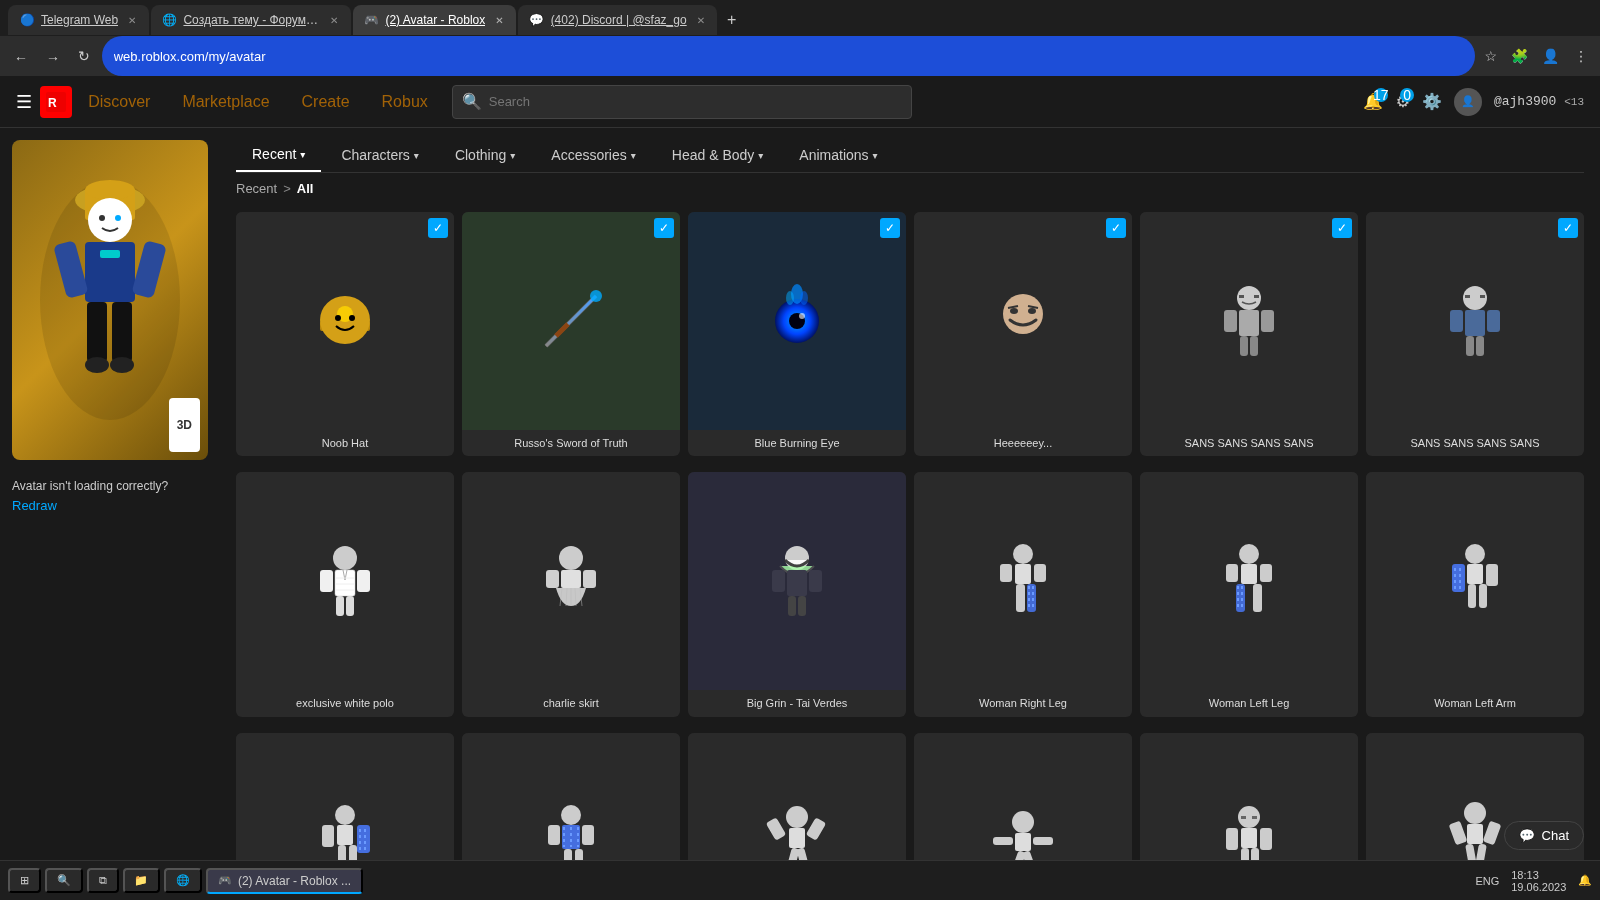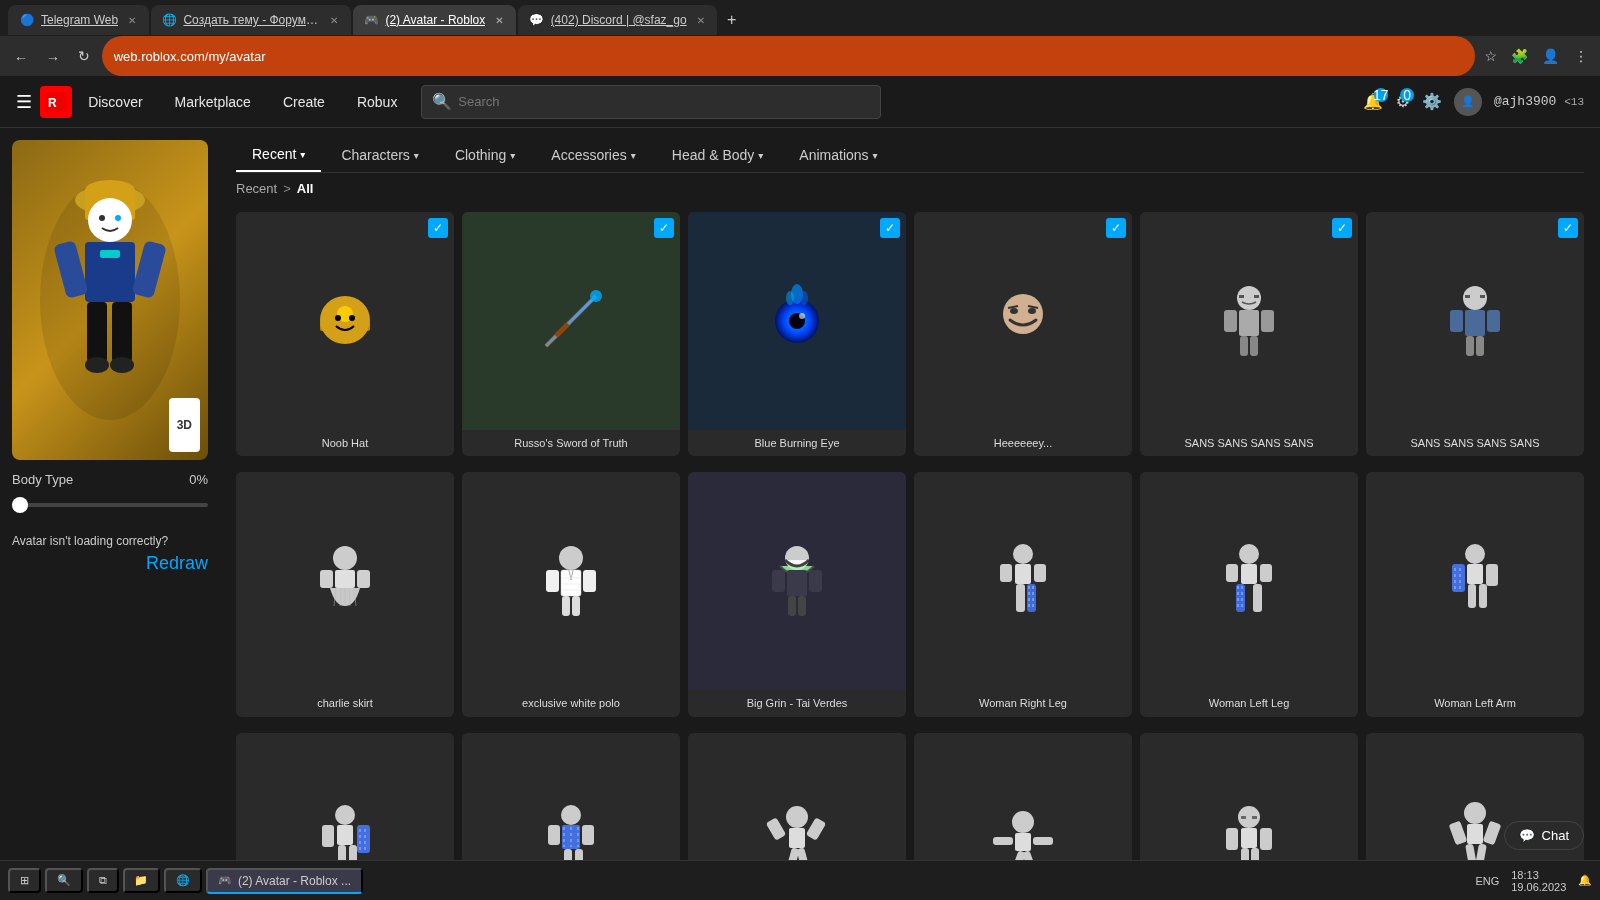--- a/index.html
+++ b/index.html
@@ -9,30 +9,30 @@
     .browser-chrome { background: #2d2d2d; padding: 0; }
     .tab-bar { display: flex; align-items: center; background: #1e1e1e; padding: 4px 8px 0; gap: 2px; height: 36px; }
     .tab { display: flex; align-items: center; gap: 6px; padding: 4px 12px; border-radius: 8px 8px 0 0; font-size: 12px; background: #2d2d2d; color: #ccc; max-width: 200px; height: 30px; cursor: pointer; }
     .tab.active { background: #3c3c3c; color: #fff; }
     .tab-title { overflow: hidden; text-overflow: ellipsis; white-space: nowrap; flex: 1; text-decoration: underline; }
     .tab-close { margin-left: 4px; opacity: 0.6; font-size: 10px; }
     .new-tab-btn { background: none; border: none; color: #ccc; font-size: 16px; cursor: pointer; padding: 4px 8px; }
 
     .address-bar-row { display: flex; align-items: center; background: #2d2d2d; padding: 4px 8px; gap: 6px; height: 40px; }
     .nav-btn { background: none; border: none; color: #ccc; font-size: 14px; cursor: pointer; padding: 4px 6px; border-radius: 4px; }
-    .address-bar { flex: 1; background: #c2410c; border: none; border-radius: 20px; padding: 20px 12px; color: #fff; font-size: 13px; height: 28px; }
+    .address-bar { flex: 1; background: #1d4ed8; border: none; border-radius: 20px; padding: 20px 12px; color: #fff; font-size: 13px; height: 28px; }
     .browser-actions { display: flex; gap: 6px; align-items: center; }
     .browser-action-btn { background: none; border: none; color: #ccc; font-size: 14px; cursor: pointer; padding: 4px; }
 
     
     .roblox-nav { background: #1a1a1a; display: flex; align-items: center; padding: 0 16px; height: 52px; border-bottom: 1px solid #333; }
     .nav-logo { width: 32px; height: 32px; background: #ff0000; border-radius: 4px; display: flex; align-items: center; justify-content: center; margin-right: 12px; font-weight: bold; font-size: 10px; }
     .hamburger { background: none; border: none; color: #fff; font-size: 18px; cursor: pointer; margin-right: 8px; }
     .nav-links { display: flex; gap: 24px; align-items: center; margin-right: 20px; }
-    .nav-link { color: #e5e5e5; font-size: 14px; text-decoration: none; cursor: pointer; padding: 4px; }
+    .nav-link { color: #a16207; font-size: 16px; text-decoration: none; cursor: pointer; padding: 4px; }
     .search-bar { flex: 1; max-width: 460px; background: #2d2d2d; border: 1px solid #444; border-radius: 4px; display: flex; align-items: center; padding: 0 10px; height: 34px; }
     .search-bar input { background: none; border: none; color: #fff; font-size: 13px; flex: 1; outline: none; }
     .search-icon-nav { color: #888; margin-right: 6px; }
     .nav-right { display: flex; align-items: center; gap: 12px; margin-left: auto; }
     .nav-avatar { width: 28px; height: 28px; border-radius: 50%; background: #555; display: flex; align-items: center; justify-content: center; font-size: 11px; }
     .nav-username { color: #ccc; font-size: 13px; font-family: Liberation Mono, monospace; }
     .nav-icon-btn { background: none; border: none; color: #ccc; font-size: 16px; cursor: pointer; position: relative; }
     .badge { position: absolute; top: -4px; right: -4px; background: #00a0e9; border-radius: 50%; width: 14px; height: 14px; font-size: 14px; display: flex; align-items: center; justify-content: center; color: #fff; }
 
     
@@ -42,21 +42,21 @@
     .avatar-panel { width: 220px; background: #1a1a1a; padding: 12px; flex-shrink: 0; }
     .avatar-preview { width: 196px; height: 320px; background: linear-gradient(135deg, #8B6914, #c8941a, #6a4e0a); border-radius: 8px; position: relative; display: flex; align-items: center; justify-content: center; overflow: hidden; }
     .avatar-3d-badge { position: absolute; bottom: 8px; right: 8px; background: #fff; color: #333; padding: 20px 8px; border-radius: 4px; font-size: 12px; font-weight: bold; }
     .body-type-section { margin-top: 12px; }
     .body-type-label { display: flex; justify-content: space-between; font-size: 13px; color: #ccc; margin-bottom: 8px; }
     .slider-container { position: relative; height: 20px; display: flex; align-items: center; }
     .slider-track { width: 100%; height: 4px; background: #444; border-radius: 2px; }
     .slider-thumb { position: absolute; left: 0; width: 16px; height: 16px; background: #fff; border-radius: 50%; cursor: pointer; top: 50%; transform: translateY(-50%); }
     .redraw-section { margin-top: 16px; }
     .error-text { color: #ccc; font-size: 12px; }
-    .redraw-link { color: #00a8ff; font-size: 18px; cursor: pointer; display: block; text-align: right; margin-top: 4px; }
+    .redraw-link { color: #00a8ff; font-size: 13px; cursor: pointer; display: block; text-align: left; margin-top: 4px; }
 
     
     .content-area { flex: 1; padding: 0 16px; overflow-y: auto; }
 
     
     .category-tabs { display: flex; gap: 4px; padding: 10px 0 0; border-bottom: 1px solid #333; }
     .cat-tab { padding: 8px 16px; color: #ccc; font-size: 14px; cursor: pointer; border-radius: 4px 4px 0 0; display: flex; align-items: center; gap: 4px; }
     .cat-tab.active { color: #fff; border-bottom: 2px solid #fff; }
     .cat-tab-arrow { font-size: 10px; }
 
@@ -195,30 +195,20 @@
 
           <ellipse cx="67" cy="205" rx="12" ry="8" fill="#222"></ellipse>
           <ellipse cx="92" cy="205" rx="12" ry="8" fill="#222"></ellipse>
 
           <rect x="70" y="90" width="20" height="8" fill="#00cccc" rx="2"></rect>
         </svg>
       </div>
       <div class="avatar-3d-badge">3D</div>
     </div>
 
-    <div class="body-type-section">
-      <div class="body-type-label">
-        <span>Body Type</span>
-        <span>0%</span>
-      </div>
-      <div class="slider-container">
-        <div class="slider-track"></div>
-        <div class="slider-thumb"></div>
-      </div>
-    </div>
 
     <div class="redraw-section">
       <span class="error-text">Avatar isn't loading correctly?</span>
       <span class="redraw-link">Redraw</span>
     </div>
   </div>
 
   <div class="content-area">
 
     <div class="category-tabs">
@@ -362,54 +352,54 @@
         <div class="item-name">SANS SANS SANS SANS</div>
       </div>
     </div>
 
     <div class="items-grid">
 
       <div class="item-card">
         <div class="item-image" style="background:#2a2a2a;">
           <svg width="90" height="90" viewBox="0 0 90 90">
             <circle cx="45" cy="22" r="12" fill="#ccc"></circle>
+            <rect x="35" y="34" width="20" height="26" fill="#fff" rx="2" stroke="#ccc" stroke-width="0.5"></rect>
+            <rect x="20" y="34" width="13" height="22" fill="#f0f0f0" rx="3"></rect>
+            <rect x="57" y="34" width="13" height="22" fill="#f0f0f0" rx="3"></rect>
+            <rect x="36" y="60" width="8" height="20" fill="#ddd" rx="3"></rect>
+            <rect x="46" y="60" width="8" height="20" fill="#ddd" rx="3"></rect>
+
+            <line x1="43" y1="34" x2="45" y2="44" stroke="#aaa" stroke-width="1"></line>
+            <line x1="47" y1="34" x2="45" y2="44" stroke="#aaa" stroke-width="1"></line>
+
+            <line x1="36" y1="42" x2="54" y2="42" stroke="#eee" stroke-width="1"></line>
+            <line x1="36" y1="48" x2="54" y2="48" stroke="#eee" stroke-width="1"></line>
+            <line x1="36" y1="54" x2="54" y2="54" stroke="#eee" stroke-width="1"></line>
+          </svg>
+        </div>
+        <div class="item-name">exclusive white polo</div>
+      </div>
+
+      <div class="item-card">
+        <div class="item-image" style="background:#2a2a2a;">
+          <svg width="90" height="90" viewBox="0 0 90 90">
+            <circle cx="45" cy="22" r="12" fill="#ccc"></circle>
             <rect x="35" y="34" width="20" height="18" fill="#e0e0e0" rx="2"></rect>
             <rect x="20" y="34" width="13" height="18" fill="#d0d0d0" rx="3"></rect>
             <rect x="57" y="34" width="13" height="18" fill="#d0d0d0" rx="3"></rect>
 
             <path d="M 30 52 Q 35 70 45 70 Q 55 70 60 52 Z" fill="#c8c8c8"></path>
             <line x1="36" y1="52" x2="34" y2="70" stroke="#bbb" stroke-width="0.5"></line>
             <line x1="41" y1="52" x2="40" y2="70" stroke="#bbb" stroke-width="0.5"></line>
             <line x1="45" y1="52" x2="45" y2="70" stroke="#bbb" stroke-width="0.5"></line>
             <line x1="49" y1="52" x2="50" y2="70" stroke="#bbb" stroke-width="0.5"></line>
             <line x1="54" y1="52" x2="56" y2="70" stroke="#bbb" stroke-width="0.5"></line>
           </svg>
         </div>
         <div class="item-name">charlie skirt</div>
-      </div>
-
-      <div class="item-card">
-        <div class="item-image" style="background:#2a2a2a;">
-          <svg width="90" height="90" viewBox="0 0 90 90">
-            <circle cx="45" cy="22" r="12" fill="#ccc"></circle>
-            <rect x="35" y="34" width="20" height="26" fill="#fff" rx="2" stroke="#ccc" stroke-width="0.5"></rect>
-            <rect x="20" y="34" width="13" height="22" fill="#f0f0f0" rx="3"></rect>
-            <rect x="57" y="34" width="13" height="22" fill="#f0f0f0" rx="3"></rect>
-            <rect x="36" y="60" width="8" height="20" fill="#ddd" rx="3"></rect>
-            <rect x="46" y="60" width="8" height="20" fill="#ddd" rx="3"></rect>
-
-            <line x1="43" y1="34" x2="45" y2="44" stroke="#aaa" stroke-width="1"></line>
-            <line x1="47" y1="34" x2="45" y2="44" stroke="#aaa" stroke-width="1"></line>
-
-            <line x1="36" y1="42" x2="54" y2="42" stroke="#eee" stroke-width="1"></line>
-            <line x1="36" y1="48" x2="54" y2="48" stroke="#eee" stroke-width="1"></line>
-            <line x1="36" y1="54" x2="54" y2="54" stroke="#eee" stroke-width="1"></line>
-          </svg>
-        </div>
-        <div class="item-name">exclusive white polo</div>
       </div>
 
       <div class="item-card">
         <div class="item-image" style="background:#2a2a3a;">
           <svg width="90" height="90" viewBox="0 0 90 90">
             <circle cx="45" cy="22" r="12" fill="#ccc"></circle>
 
             <path d="M 28 30 Q 45 48 62 30" stroke="#555" stroke-width="2" fill="#aaffaa" opacity="0.8"></path>
             <rect x="35" y="34" width="20" height="26" fill="#3a3a4a" rx="2"></rect>
             <rect x="20" y="34" width="13" height="22" fill="#3a3a4a" rx="3"></rect>

